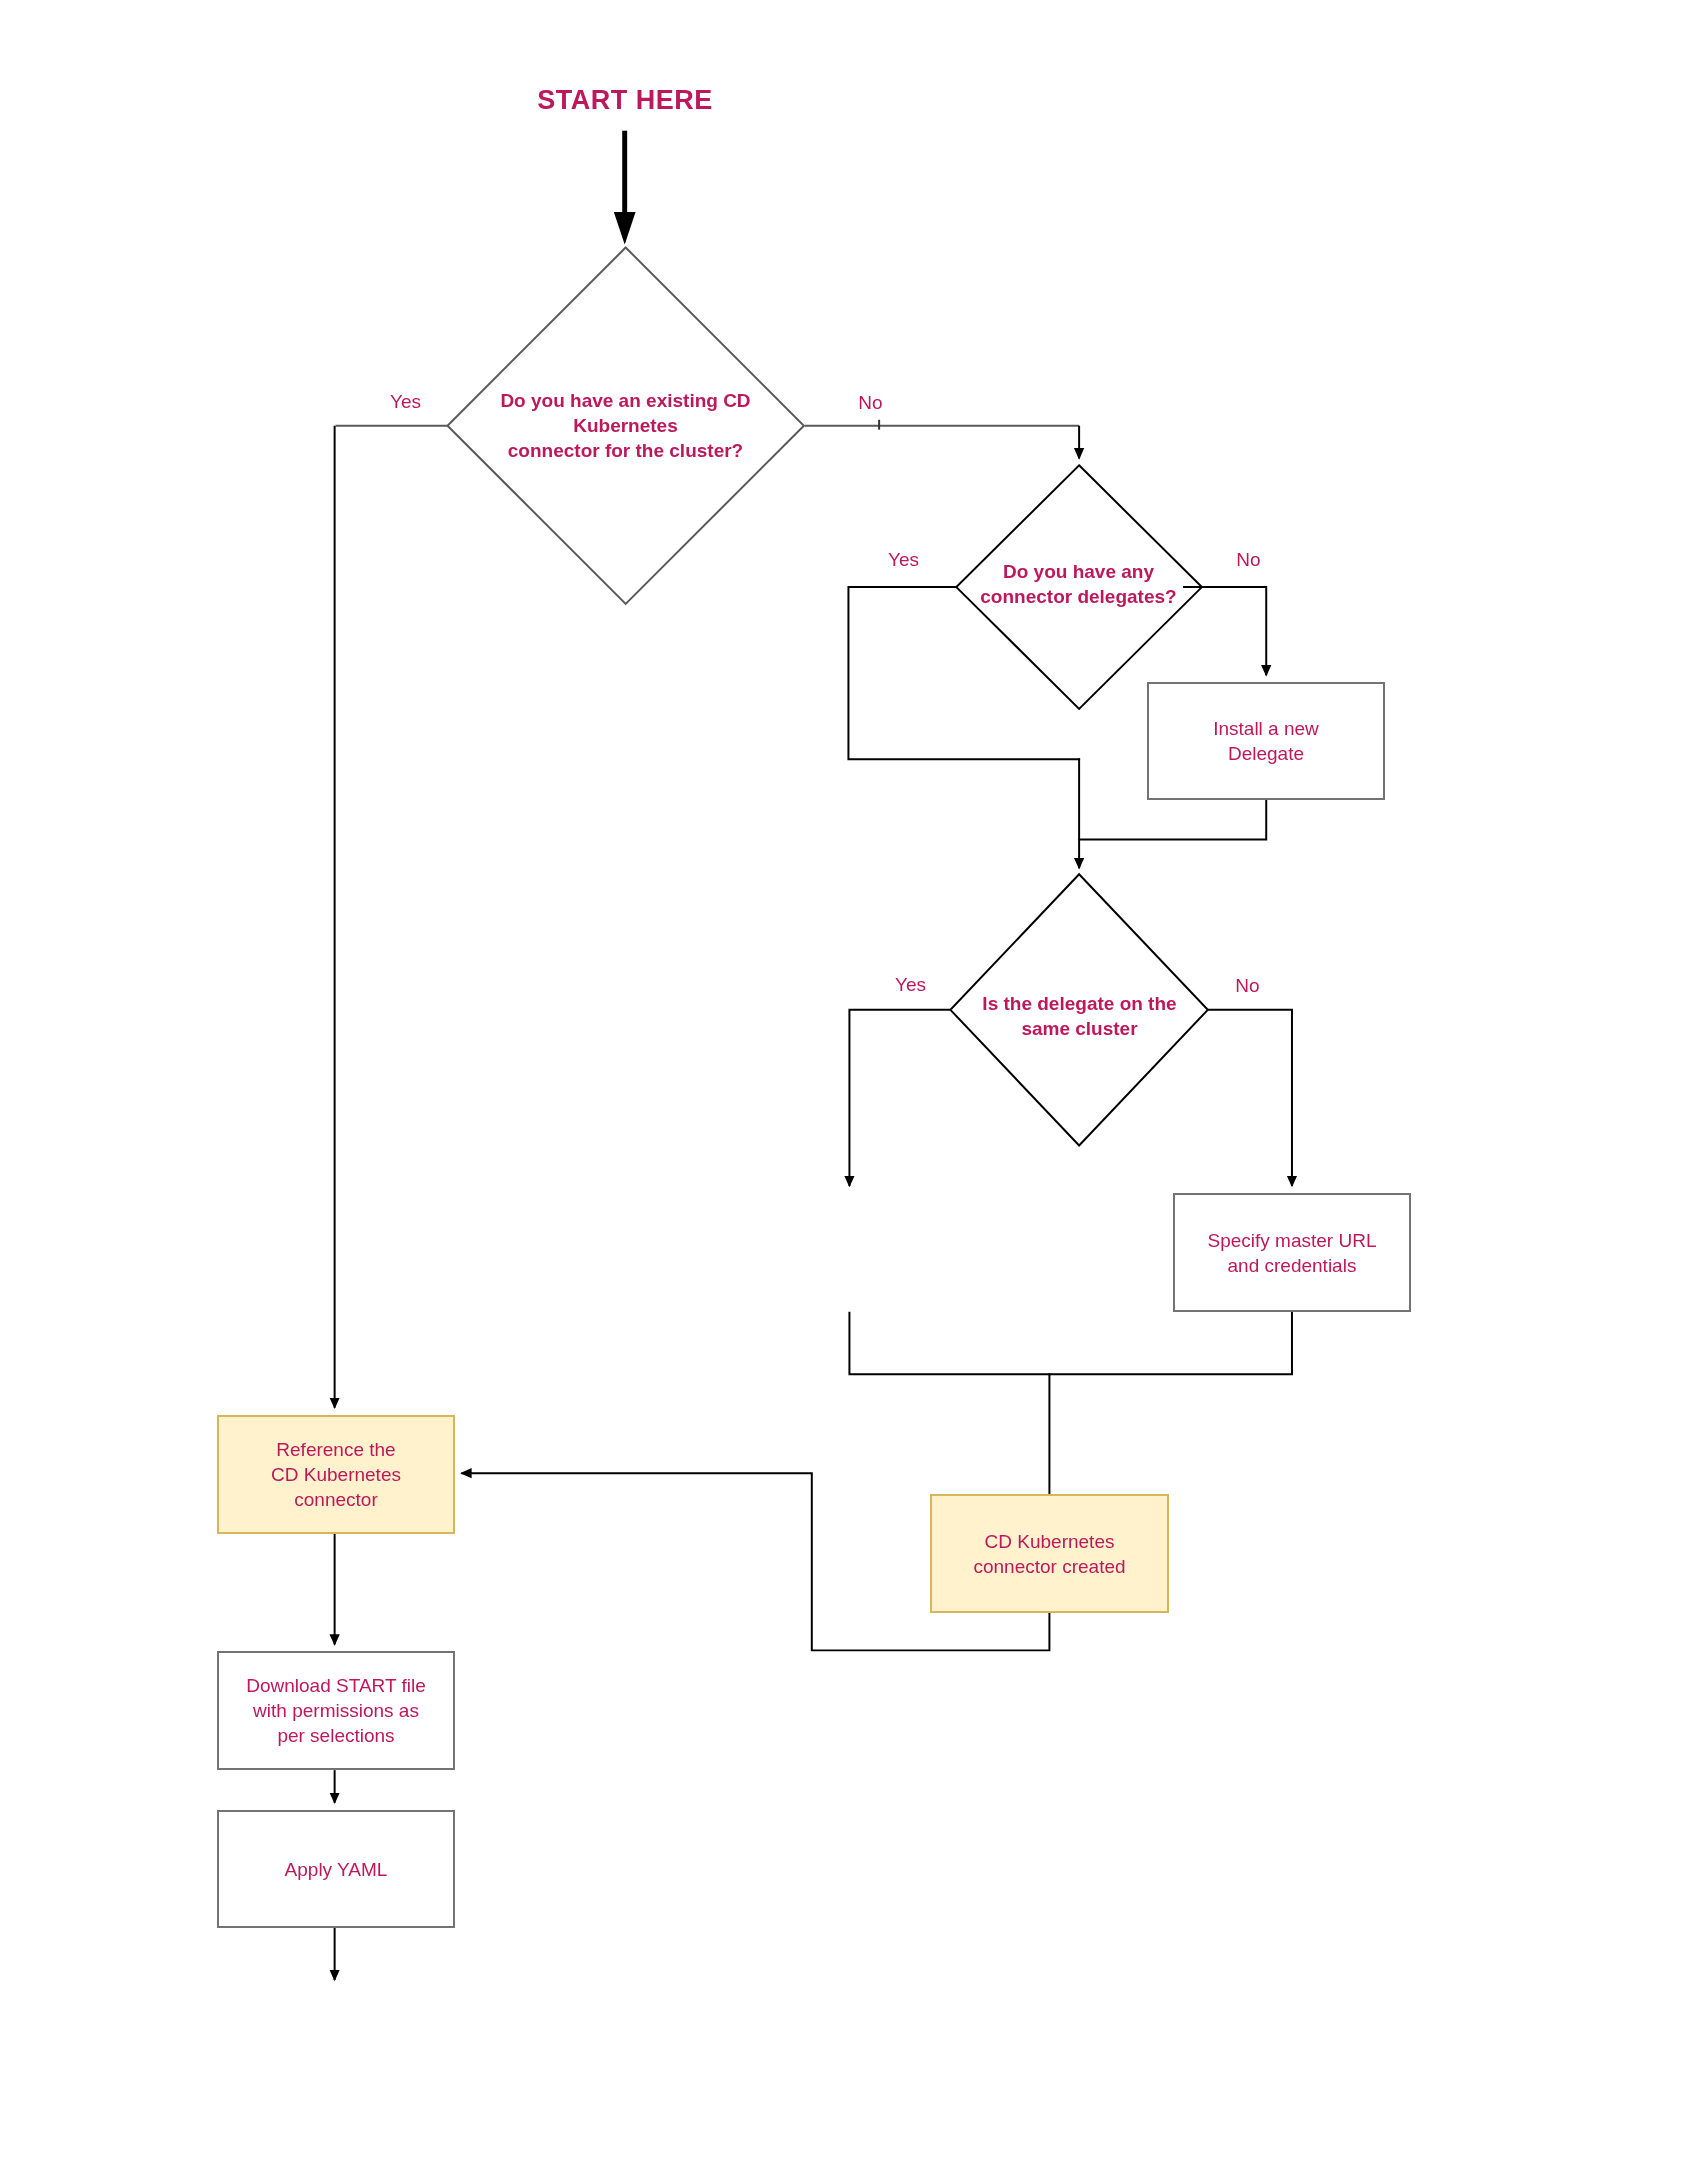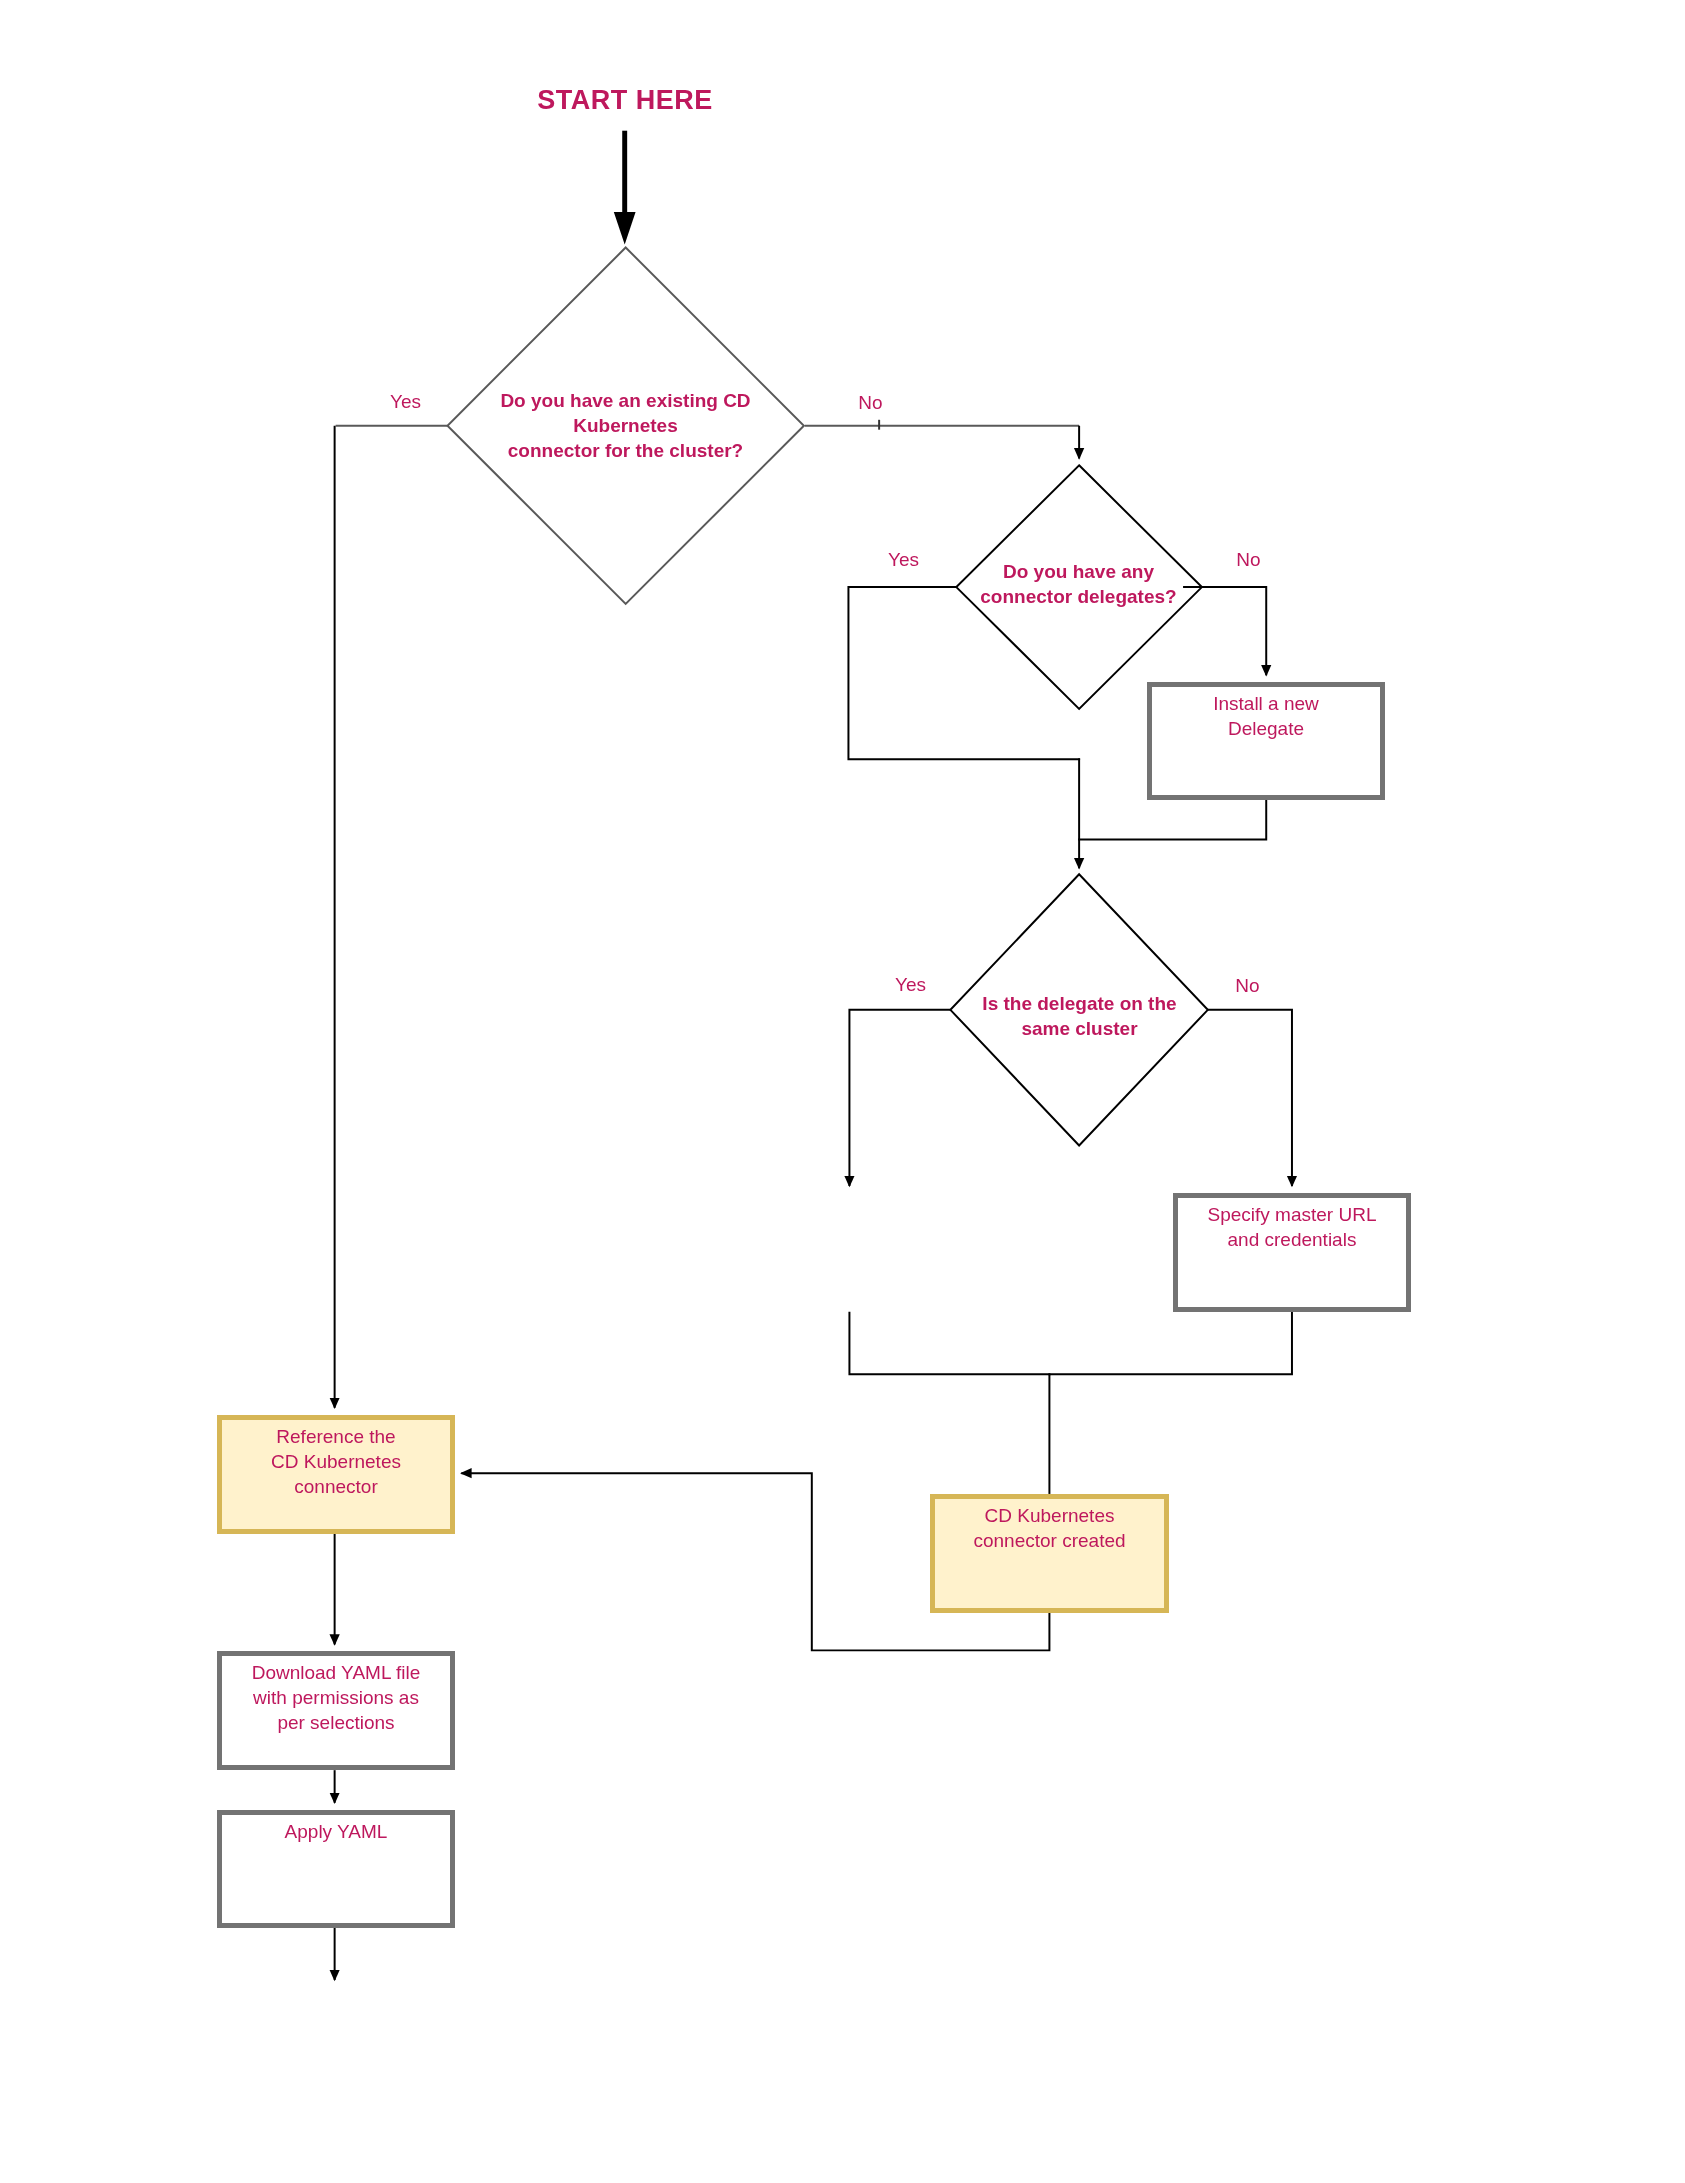--- a/index.html
+++ b/index.html
@@ -2,23 +2,23 @@
 <html style="--milestone-fill: #FFF2CC; --milestone-border: #D6B656; --terminal-fill: #D5E8D4; --terminal-border: #82B366; --edge: #000000; --decision-edge: #595959;"><head>
 <meta charset="utf-8">
 <style>
   html,body{margin:0;padding:0;background:#ffffff;}
   .canvas{
     position:relative;width:1685px;height:2184px;background:#ffffff;
     font-family:"Liberation Sans",sans-serif;color:#be185d;overflow:hidden;
   }
   .edges{position:absolute;left:0;top:0;}
   .node{
-    position:absolute;box-sizing:border-box;display:flex;align-items:flex-start;justify-content:center;
+    position:absolute;box-sizing:border-box;display:flex;align-items:center;justify-content:center;
     text-align:center;white-space:pre-line;font-size:19px;line-height:25px;padding:4px;
-    background:#ffffff;border:5px solid #737373;
+    background:#ffffff;border:2px solid #737373;
   }
   .node.milestone{background:var(--milestone-fill,#FFF2CC);border-color:var(--milestone-border,#D6B656);}
   .node.terminal{background:var(--terminal-fill,#D5E8D4);border-color:var(--terminal-border,#82B366);}
   .diamond-label{
     position:absolute;display:flex;align-items:center;justify-content:center;text-align:center;
     white-space:pre-line;font-size:19px;line-height:25px;background:transparent;font-weight:bold;
   }
   .edge-label{
     position:absolute;width:59px;height:26px;display:flex;align-items:center;justify-content:center;
     font-size:19px;line-height:26px;background:transparent;
@@ -120,21 +120,21 @@
 connector created</span>
   </div>
 
   <div class="node milestone" style="left:217px;top:1415px;width:238px;height:119px;">
     <span>Reference the
 CD Kubernetes
 connector</span>
   </div>
 
   <div class="node" style="left:217px;top:1651px;width:238px;height:119px;">
-    <span>Download YAML file
+    <span>Download START file
 with permissions as
 per selections</span>
   </div>
 
   <div class="node" style="left:217px;top:1810px;width:238px;height:118px;">
     <span>Apply YAML</span>
   </div>
 
 
 </div>

